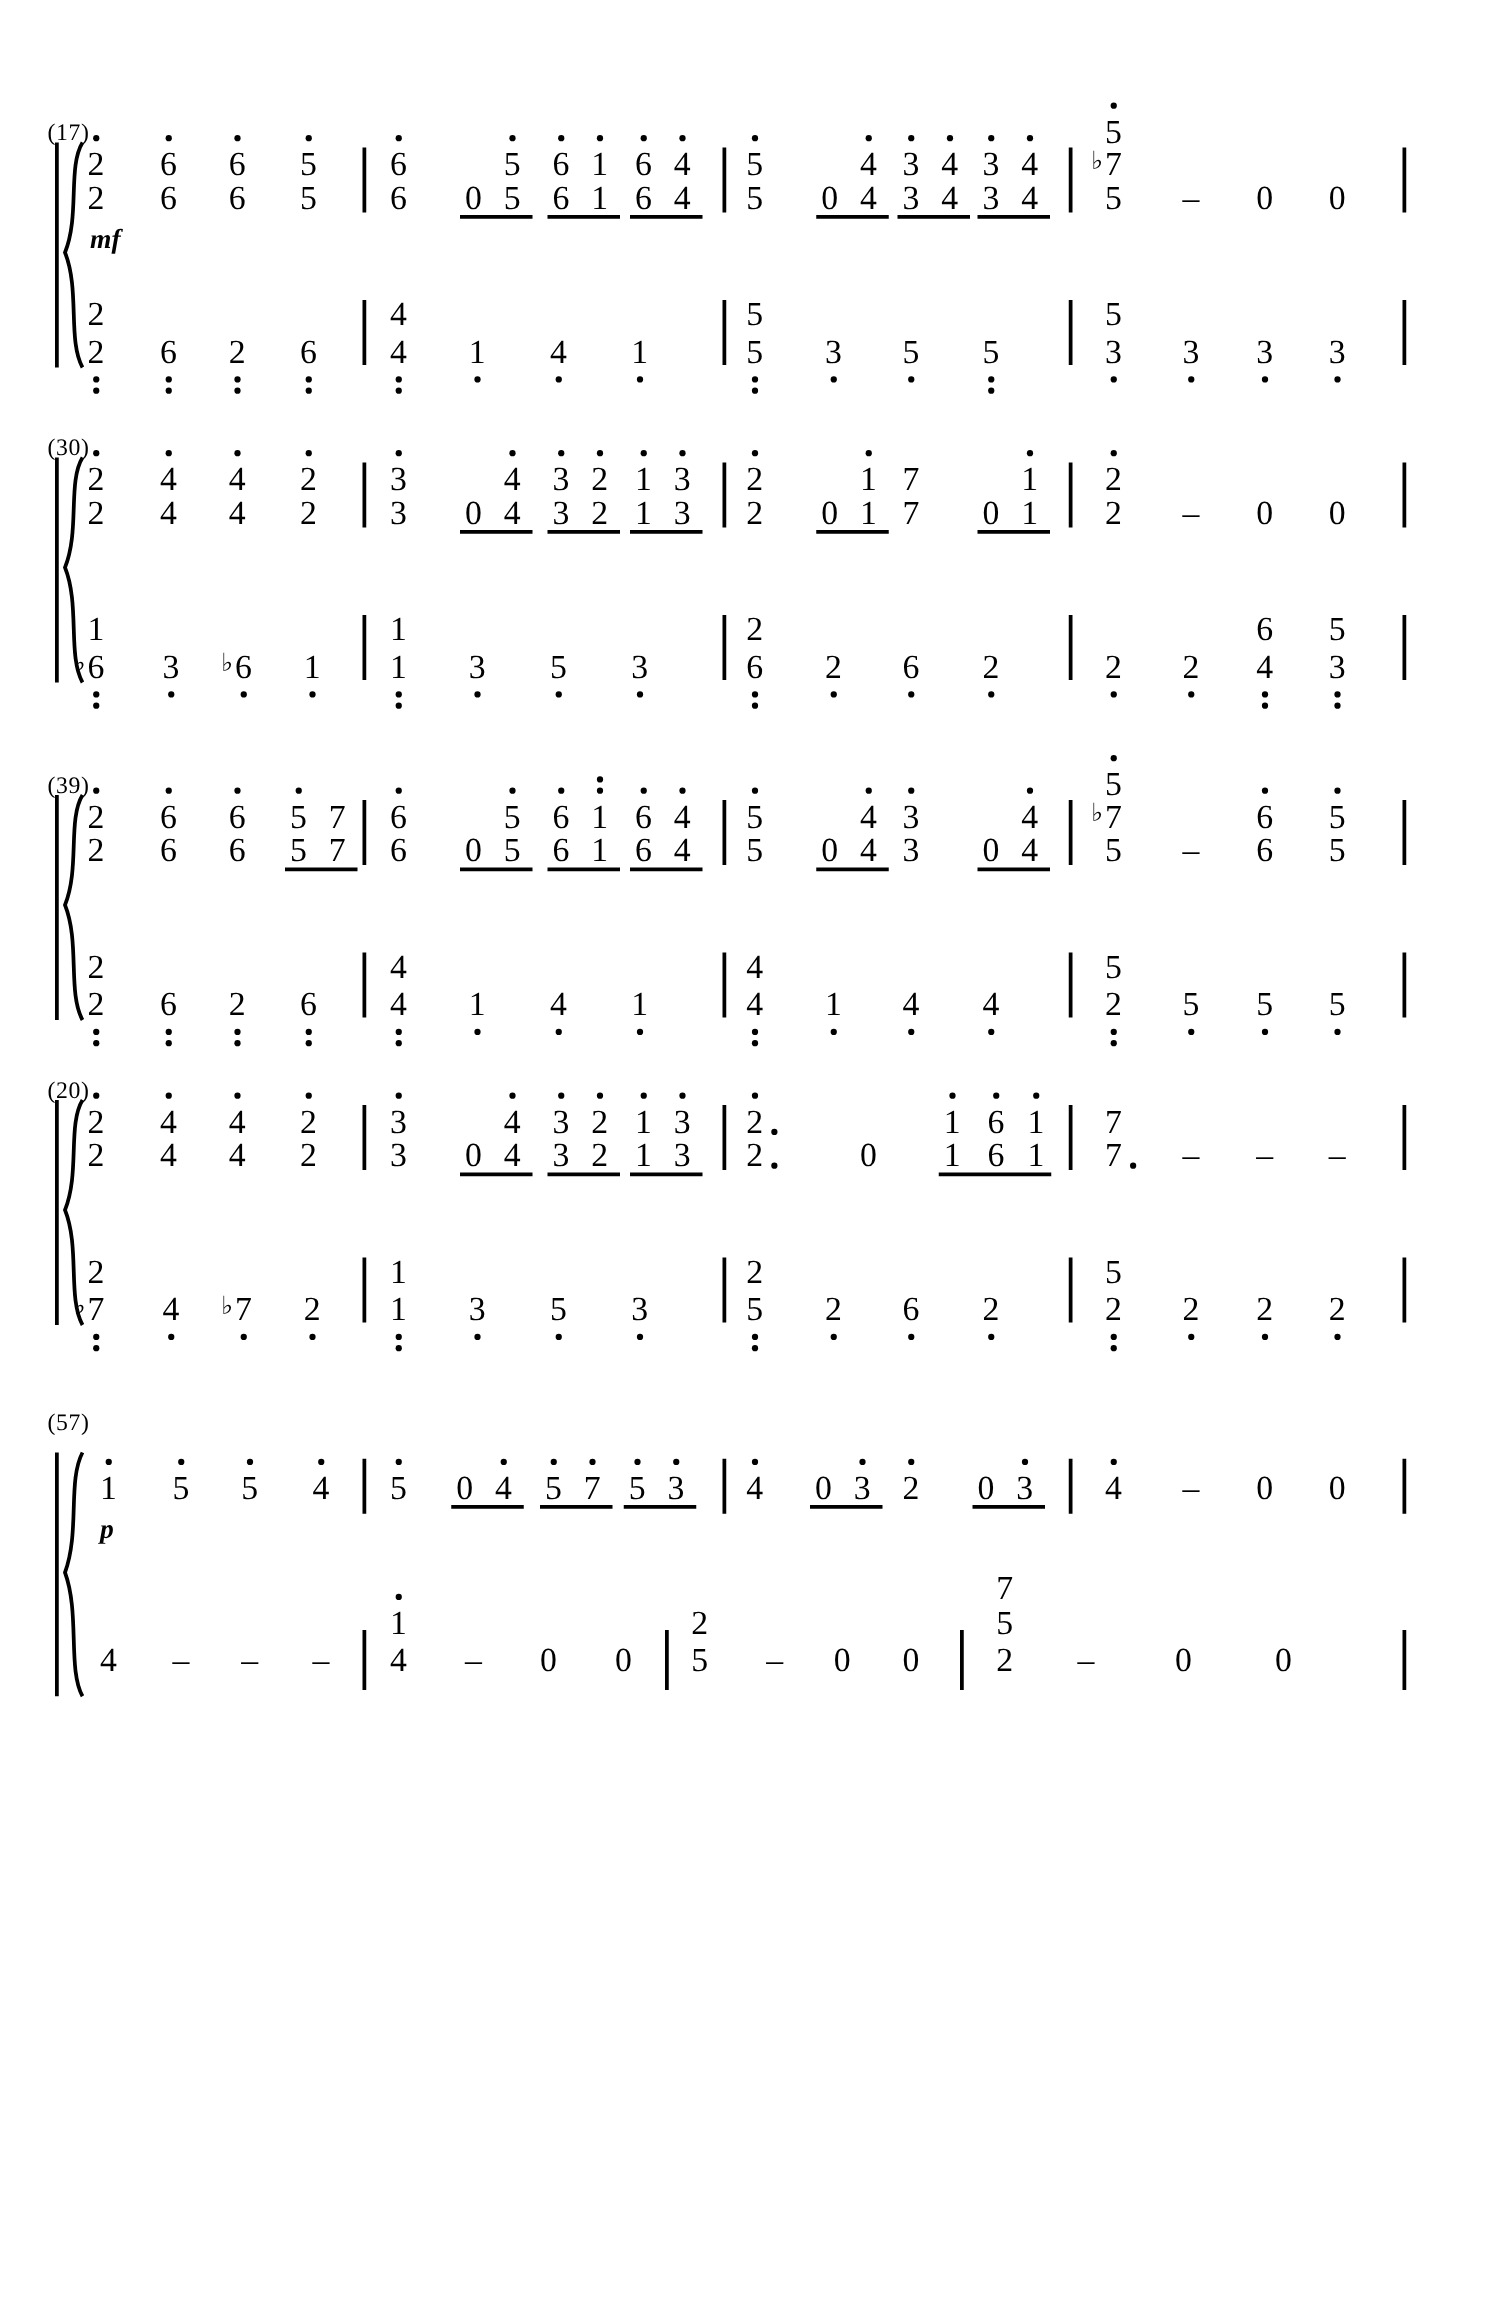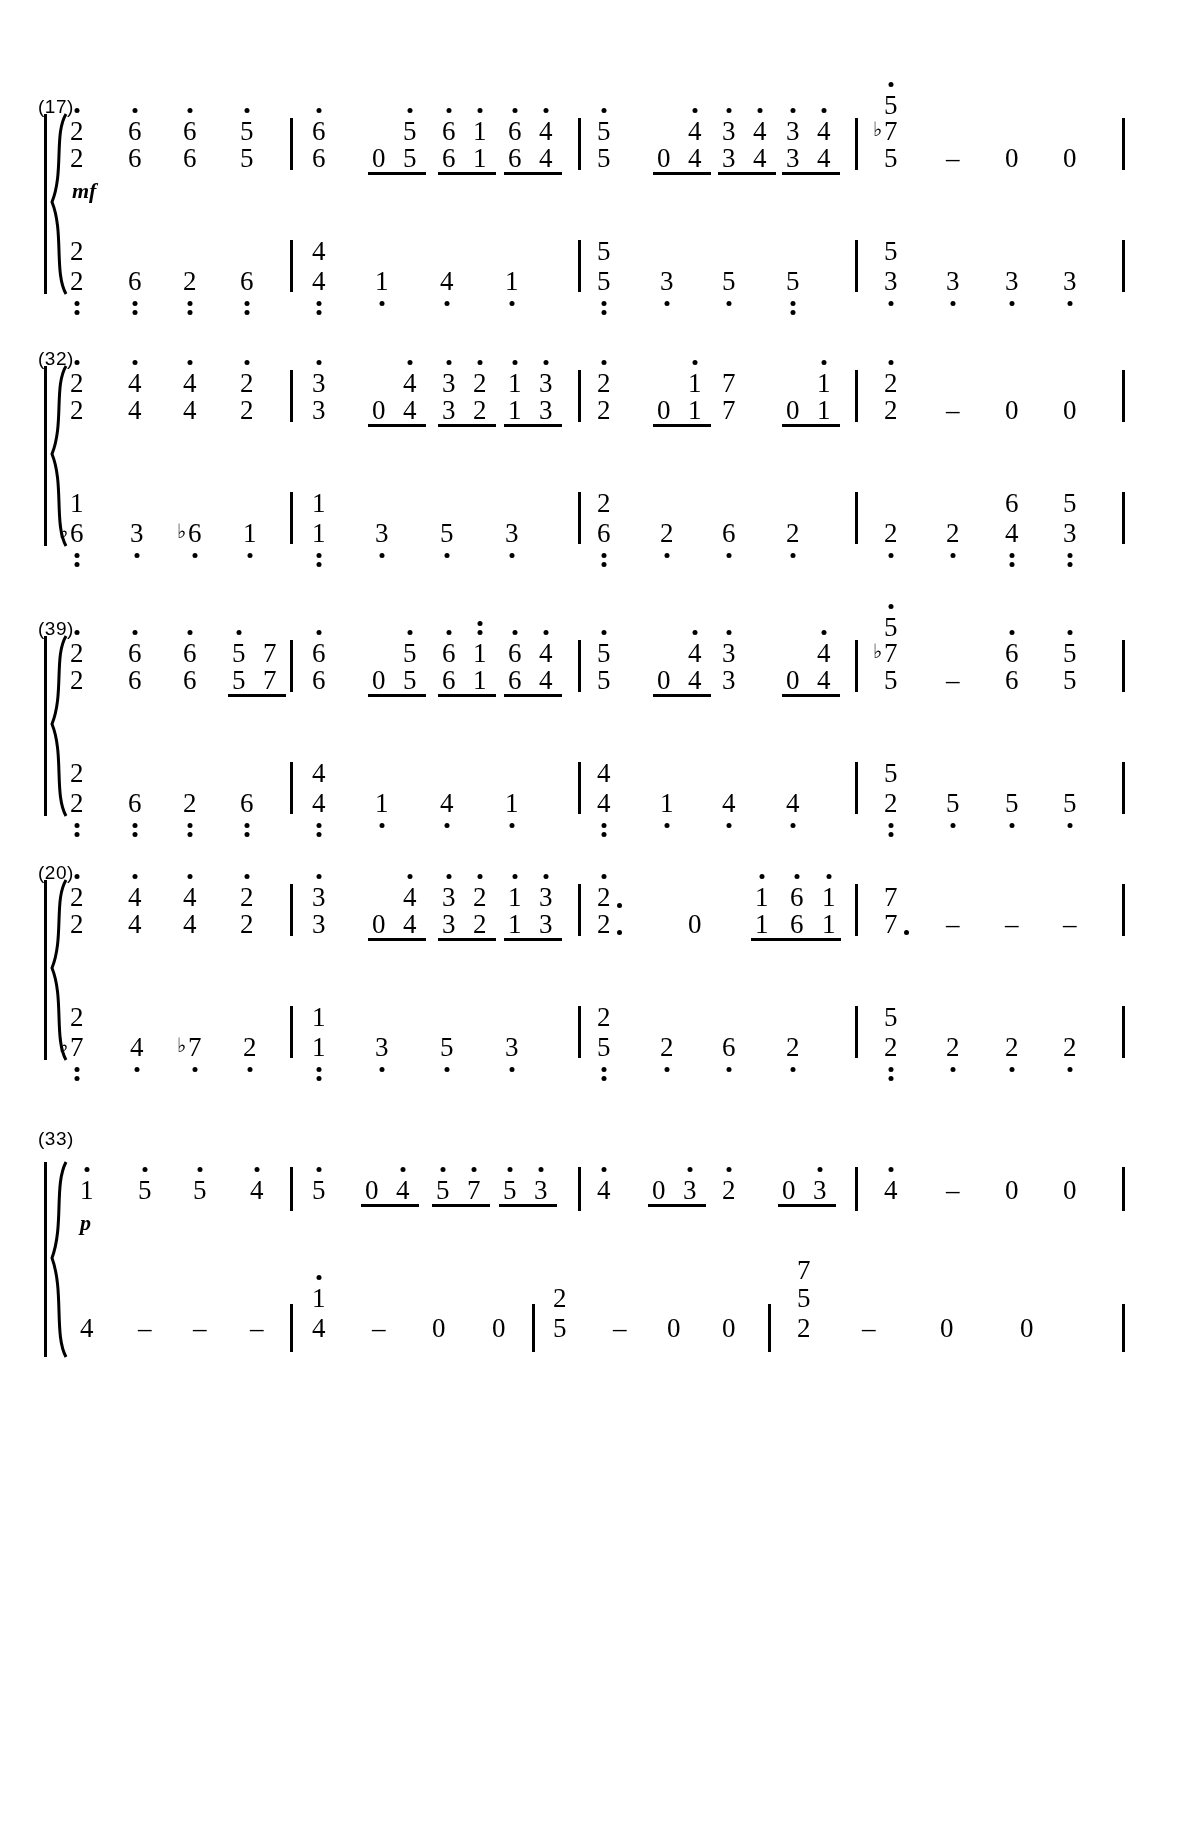--- a/index.html
+++ b/index.html
@@ -21,21 +21,21 @@
   }
 
   
   .system {
     position: absolute;
     left: 0;
     width: 1200px;
   }
   .measure-number {
     position: absolute;
-    font-family: Liberation Sans, sans-serif;
+    font-family: Liberation Serif, serif;
     font-size: 19px;
     letter-spacing: 0.5px;
   }
 
   
   .brace {
     position: absolute;
     font-family: "Liberation Serif", serif;
     line-height: 1;
     color: #000;
@@ -218,21 +218,21 @@
     <div class="note" style="left:884px;top:238px;"><span class="num">5</span></div>
     <div class="note" style="left:884px;top:268px;"><span class="num">3<span class="dot-dn"></span></span></div>
     <div class="note" style="left:946px;top:268px;"><span class="num">3<span class="dot-dn"></span></span></div>
     <div class="note" style="left:1005px;top:268px;"><span class="num">3<span class="dot-dn"></span></span></div>
     <div class="note" style="left:1063px;top:268px;"><span class="num">3<span class="dot-dn"></span></span></div>
 
     <div class="barline" style="left:1122px;top:240px;height:52px;"></div>
   </div>
 
   <div class="system" style="top:252px;height:255px;">
-    <div class="measure-number" style="left:38px;top:96px;">(32)</div>
+    <div class="measure-number" style="left:38px;top:96px;">(30)</div>
 
     <div class="brace" style="left:44px;top:112px;">
       <svg width="26" height="185" viewBox="0 0 26 185">
         <path d="M22 2 C10 22 20 60 8 90 C20 120 10 160 22 182" stroke="#000" stroke-width="3" fill="none"></path>
         <rect x="0" y="2" width="3" height="180" fill="#000"></rect>
       </svg>
     </div>
 
     <div class="note" style="left:70px;top:118px;"><span class="num">2<span class="dot-up"></span></span></div>
     <div class="note" style="left:128px;top:118px;"><span class="num">4<span class="dot-up"></span></span></div>
@@ -531,21 +531,21 @@
     <div class="note" style="left:884px;top:238px;"><span class="num">5</span></div>
     <div class="note" style="left:884px;top:268px;"><span class="num">2<span class="dot-dn"></span><span class="dot-dn2"></span></span></div>
     <div class="note" style="left:946px;top:268px;"><span class="num">2<span class="dot-dn"></span></span></div>
     <div class="note" style="left:1005px;top:268px;"><span class="num">2<span class="dot-dn"></span></span></div>
     <div class="note" style="left:1063px;top:268px;"><span class="num">2<span class="dot-dn"></span></span></div>
 
     <div class="barline" style="left:1122px;top:240px;height:52px;"></div>
   </div>
 
   <div class="system" style="top:1032px;height:290px;">
-    <div class="measure-number" style="left:38px;top:96px;">(33)</div>
+    <div class="measure-number" style="left:38px;top:96px;">(57)</div>
 
     <div class="brace" style="left:44px;top:128px;">
       <svg width="26" height="200" viewBox="0 0 26 200">
         <path d="M22 2 C10 25 20 65 8 98 C20 131 10 175 22 197" stroke="#000" stroke-width="3" fill="none"></path>
         <rect x="0" y="2" width="3" height="195" fill="#000"></rect>
       </svg>
     </div>
 
     <div class="note" style="left:80px;top:145px;"><span class="num">1<span class="dot-up"></span></span></div>
     <div class="note" style="left:138px;top:145px;"><span class="num">5<span class="dot-up"></span></span></div>

